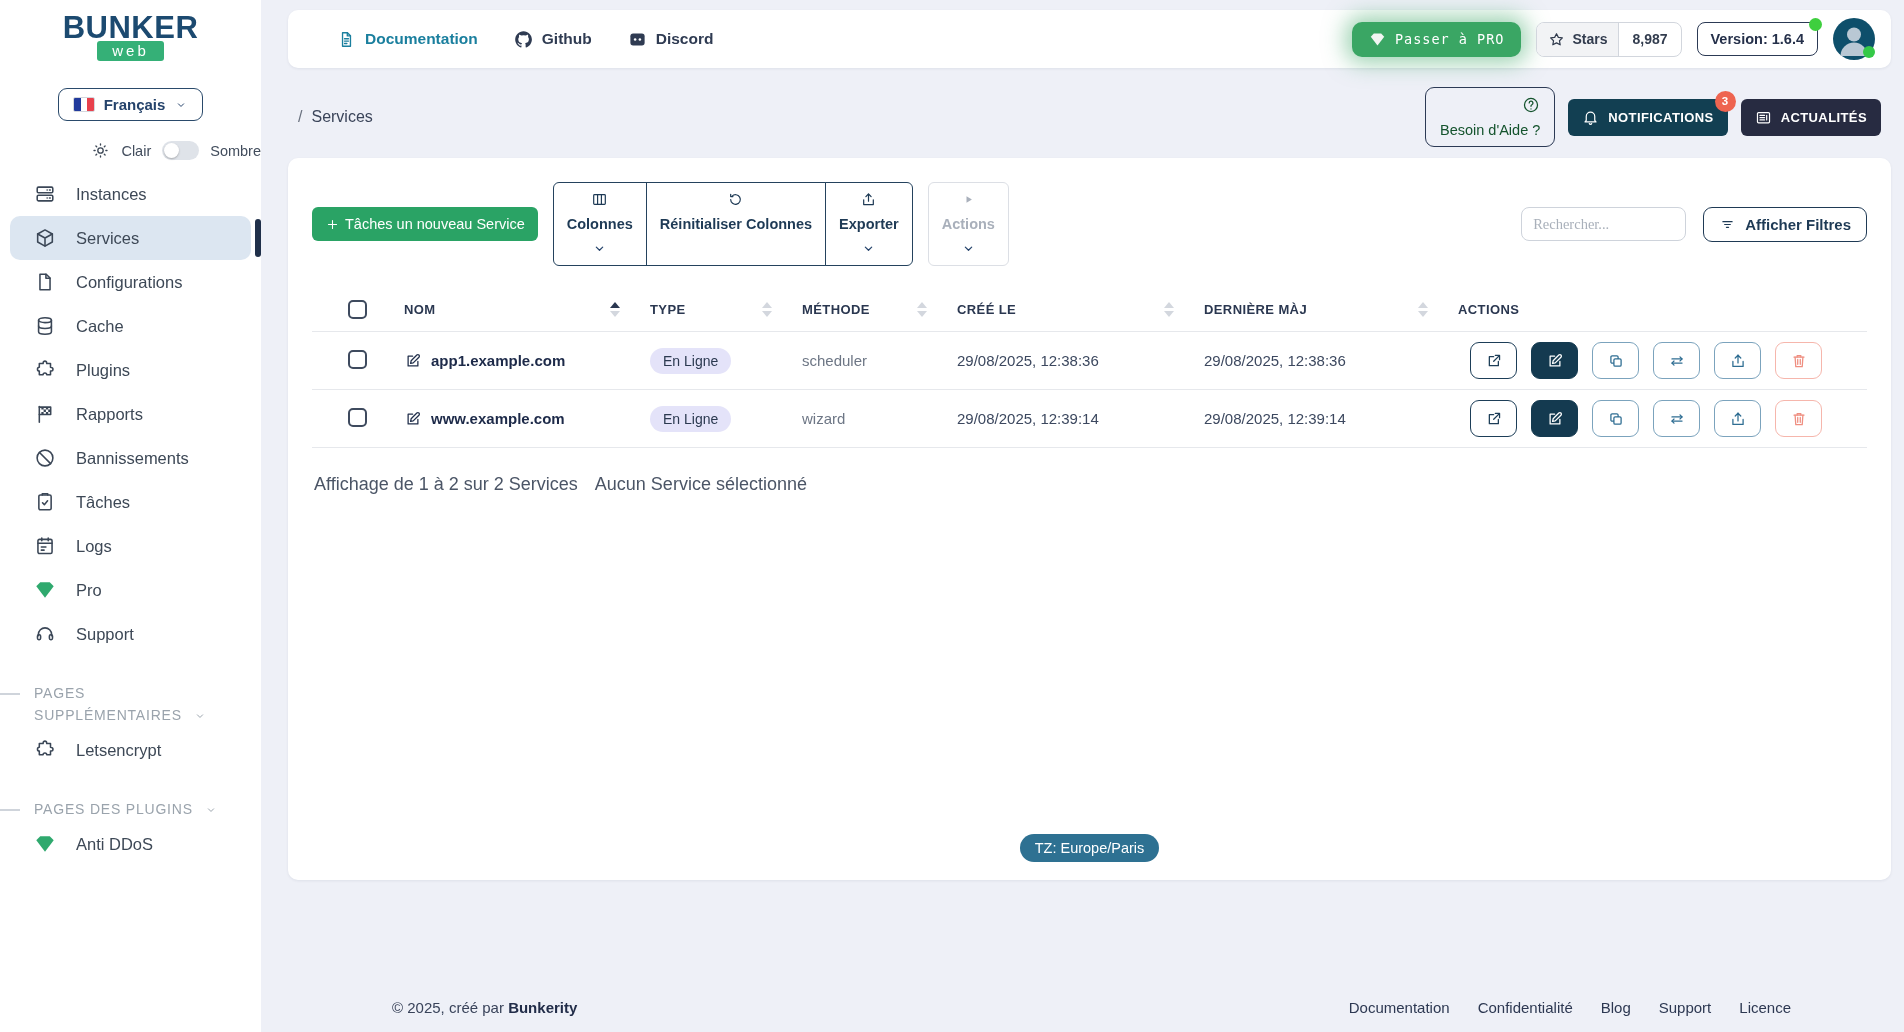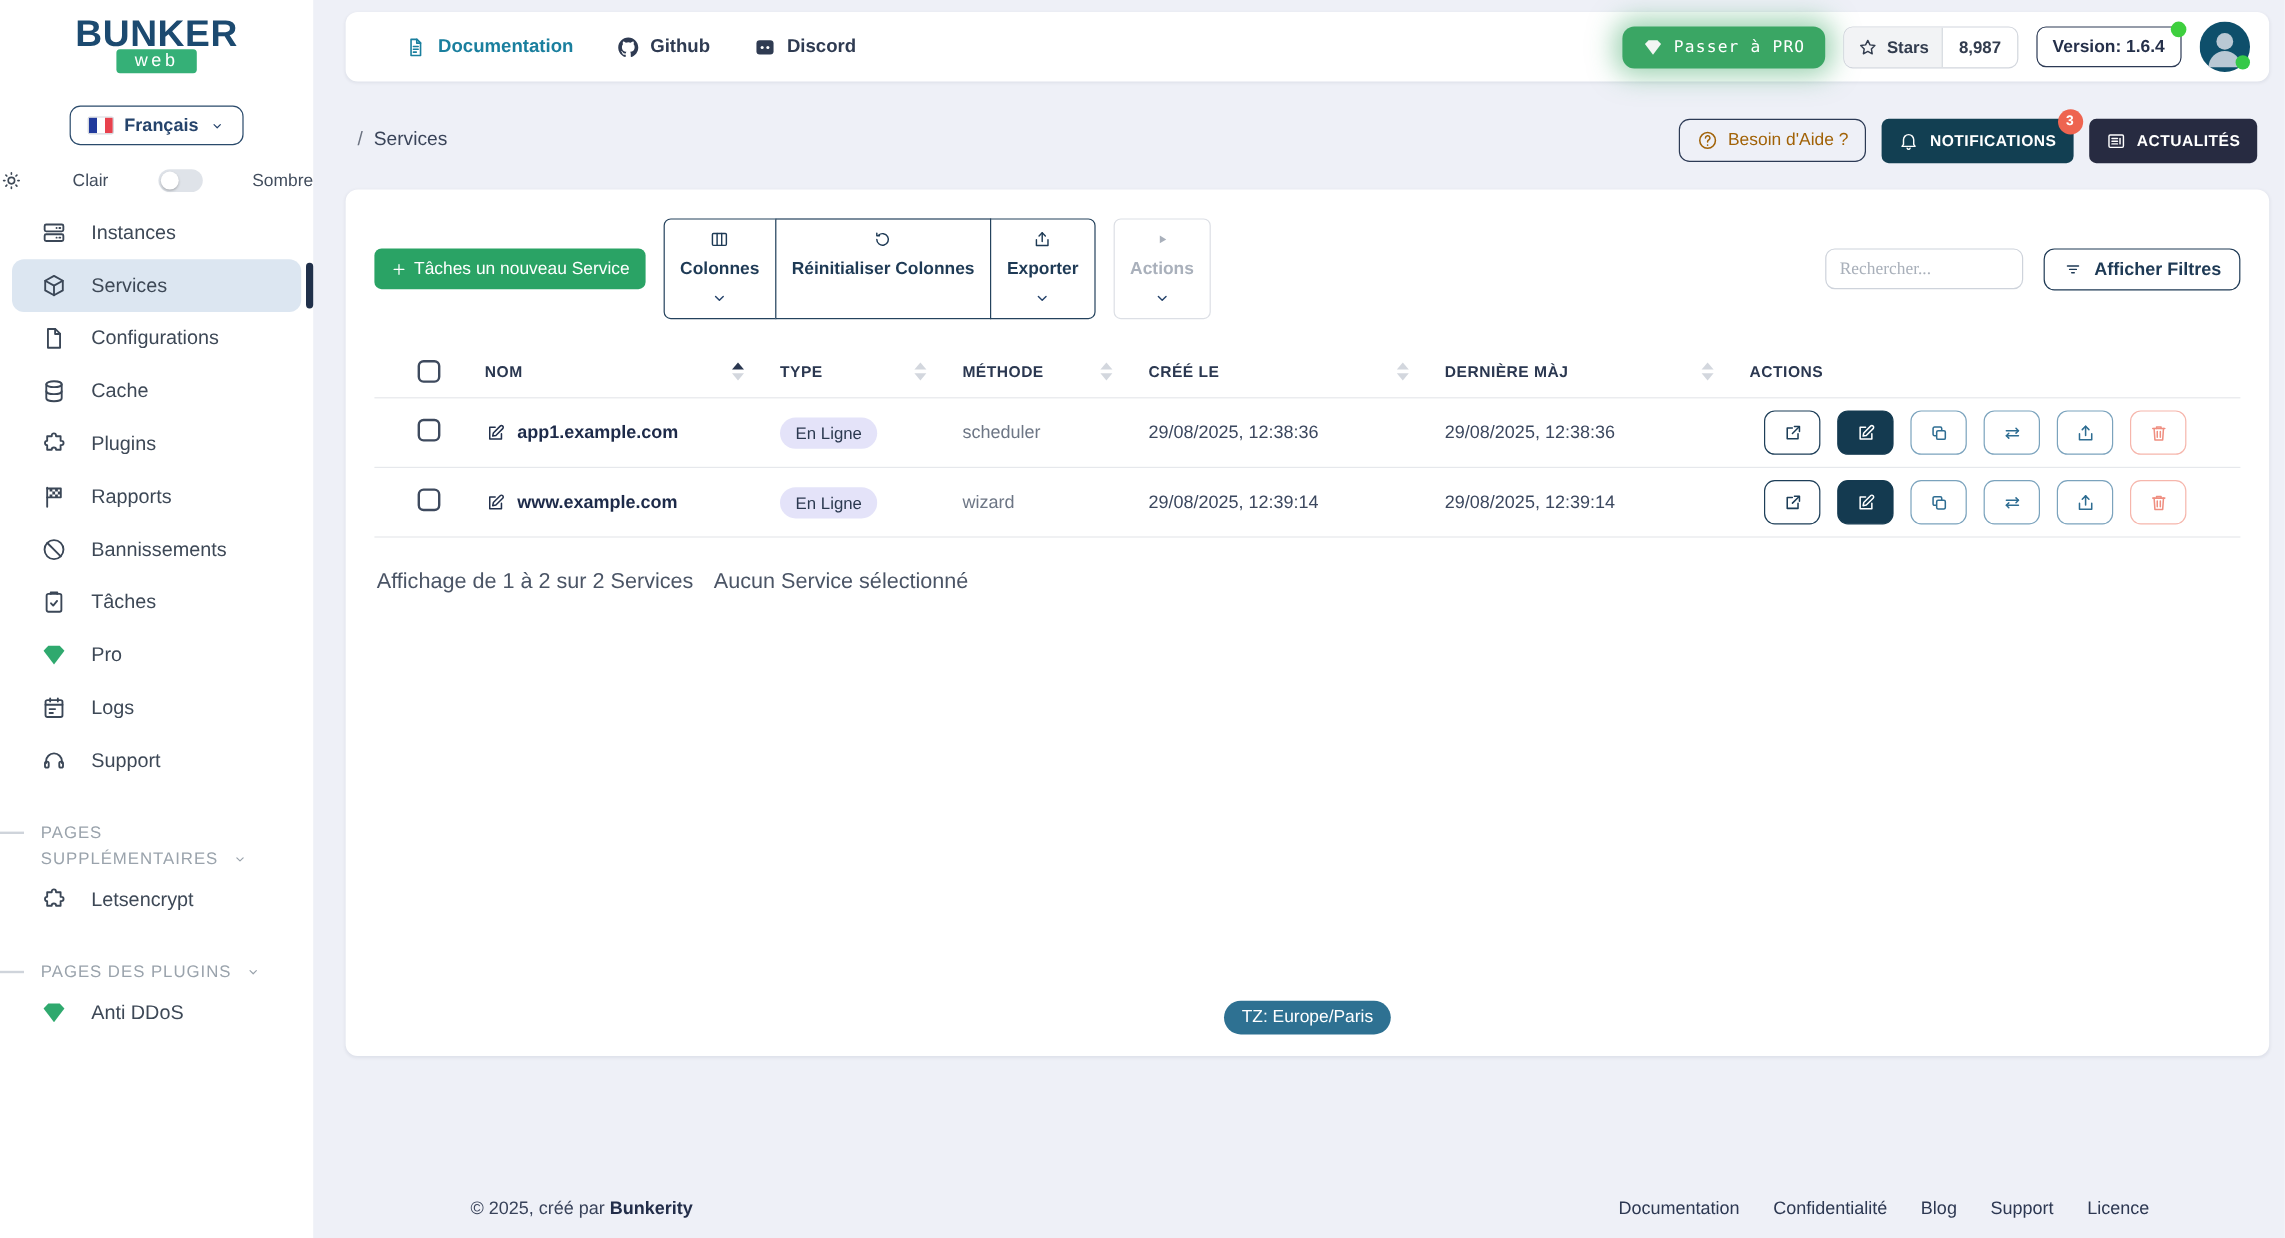--- a/index.html
+++ b/index.html
@@ -20,21 +20,21 @@
   .logo { text-align:center; line-height:1; }
   .logo-title { font-size:31px; font-weight:800; letter-spacing:.5px; color:var(--brand-navy); }
   .logo-web { display:inline-block; background:var(--logo-web-green); color:#fff; font-size:15px;
     letter-spacing:3px; padding:2px 15px 3px; border-radius:3px; margin-top:-7px; }
   .lang-btn { margin:27px auto 0; width:fit-content; display:flex; align-items:center; gap:9px;
     border:1.5px solid #2a4a6b; border-radius:9px; padding:7px 14px; background:#fff; cursor:pointer; }
   .flag { width:22px; height:15px; border-radius:2px; border:1px solid #d4d7dd;
     background:linear-gradient(90deg,#213a9c 33.3%,#ffffff 33.3% 66.6%,#e8414d 66.6%); }
   .lang-label { font-size:15px; color:#25436b; font-weight:600; }
   .chev { width:14px; height:14px; color:#25436b; }
-  .theme-row { display:flex; align-items:center; justify-content:space-between; gap:11px; margin:20px 0 8px; }
+  .theme-row { display:flex; align-items:center; justify-content:flex-end; gap:11px; margin:20px 0 8px; }
   .theme-row .icon { width:19px; height:19px; color:#3d4856; }
   .theme-label { font-size:14.5px; color:#424d5d; }
   .toggle { width:37px; height:19px; border-radius:10px; background:#dfe3e9; position:relative; cursor:pointer; }
   .toggle-knob { position:absolute; left:2px; top:2px; width:15px; height:15px; border-radius:50%;
     background:#fff; box-shadow:0 1px 2px rgba(0,0,0,.25); }
   .nav { margin-top:12px; }
   .nav-item { display:flex; align-items:center; gap:20px; margin:0 10px; padding:11px 8px 11px 24px;
     border-radius:10px; font-size:16.5px; color:#3d4856; cursor:pointer; position:relative; }
   .nav-item .icon { width:22px; height:22px; color:#3b4757; }
   .nav-item .icon.diamond-icon { color:#2fa96e; }
@@ -70,22 +70,22 @@
     background:var(--online-dot-green); }
   .avatar { position:relative; width:42px; height:42px; cursor:pointer; }
   .avatar-circle { width:42px; height:42px; border-radius:50%; overflow:hidden; background:#0e4f6b; }
   .avatar-dot { position:absolute; right:0; bottom:2px; width:12px; height:12px; border-radius:50%;
     background:#35c948; }
 
   .breadcrumb-row { margin:30px 10px 0; display:flex; align-items:center; height:38px; }
   .crumb-sep { color:#6b7280; font-size:16px; margin-right:9px; }
   .crumb-current { color:#3a4459; font-size:16px; }
   .bc-right { margin-left:auto; display:flex; align-items:center; gap:13px; }
-  .help-btn { display:flex; align-items:center; gap:8px; background:transparent; border:1.5px solid #2c3a55;
-    border-radius:9px; padding:8px 14px; font-size:14.5px; color:#a16207; cursor:pointer; }
+  .help-btn { display:flex; align-items:flex-end; gap:8px; background:transparent; border:1.5px solid #2c3a55;
+    border-radius:9px; padding:8px 14px; font-size:14.5px; color:#14532d; cursor:pointer;flex-direction:column; }
   .help-btn .icon { width:18px; height:18px; }
   .dark-btn { position:relative; display:flex; align-items:center; gap:9px; border:none; border-radius:6px;
     padding:10px 14px; font-size:13px; font-weight:700; letter-spacing:.4px; color:#fff; cursor:pointer; }
   .dark-btn .icon { width:17px; height:17px; }
   .notif-btn { background:var(--notifications-bg); }
   .news-btn  { background:var(--news-bg); }
   .notif-badge { position:absolute; top:-8px; right:-8px; width:21px; height:21px; border-radius:50%;
     background:var(--badge-red); color:#fff; font-size:11.5px; font-weight:700;
     display:flex; align-items:center; justify-content:center; }
 
@@ -253,37 +253,37 @@
         <span class="icon clipboard-check-icon">
           <svg viewBox="0 0 24 24" fill="none" stroke="currentColor" stroke-width="1.7" stroke-linecap="round" stroke-linejoin="round">
             <rect x="5.3" y="4.3" width="13.4" height="16.2" rx="1.6"></rect>
             <path d="M9 4.3V3h6v1.3"></path>
             <path d="m9.3 12.8 2 2.1 3.5-4.2"></path>
           </svg>
         </span>
         <span class="nav-label">Tâches</span>
       </div>
       <div class="nav-item">
-        <span class="icon diamond-icon">
-          <svg viewBox="0 0 24 24" fill="none" stroke="currentColor" stroke-width="1.7" stroke-linecap="round" stroke-linejoin="round">
-            <path fill="currentColor" stroke="none" d="M6.8 3.5h10.4L21.5 8 12 20.5 2.5 8Z"></path>
-          </svg>
-        </span>
-        <span class="nav-label">Pro</span>
-      </div>
-      <div class="nav-item">
         <span class="icon calendar-icon">
           <svg viewBox="0 0 24 24" fill="none" stroke="currentColor" stroke-width="1.7" stroke-linecap="round" stroke-linejoin="round">
             <rect x="4.3" y="4.8" width="15.4" height="15.4" rx="1.6"></rect>
             <path d="M4.3 9h15.4"></path>
             <path d="M8.5 3.2v3M15.5 3.2v3"></path>
             <path d="M8 13h5M8 16.5h3"></path>
           </svg>
         </span>
         <span class="nav-label">Logs</span>
+      </div>
+      <div class="nav-item">
+        <span class="icon diamond-icon">
+          <svg viewBox="0 0 24 24" fill="none" stroke="currentColor" stroke-width="1.7" stroke-linecap="round" stroke-linejoin="round">
+            <path fill="currentColor" stroke="none" d="M6.8 3.5h10.4L21.5 8 12 20.5 2.5 8Z"></path>
+          </svg>
+        </span>
+        <span class="nav-label">Pro</span>
       </div>
       <div class="nav-item">
         <span class="icon headset-icon">
           <svg viewBox="0 0 24 24" fill="none" stroke="currentColor" stroke-width="1.7" stroke-linecap="round" stroke-linejoin="round">
             <path d="M4.8 14v-1.5a7.2 7.2 0 0 1 14.4 0V14"></path>
             <rect x="3.8" y="12.8" width="3.4" height="5.4" rx="1.5"></rect>
             <rect x="16.8" y="12.8" width="3.4" height="5.4" rx="1.5"></rect>
           </svg>
         </span>
         <span class="nav-label">Support</span>

